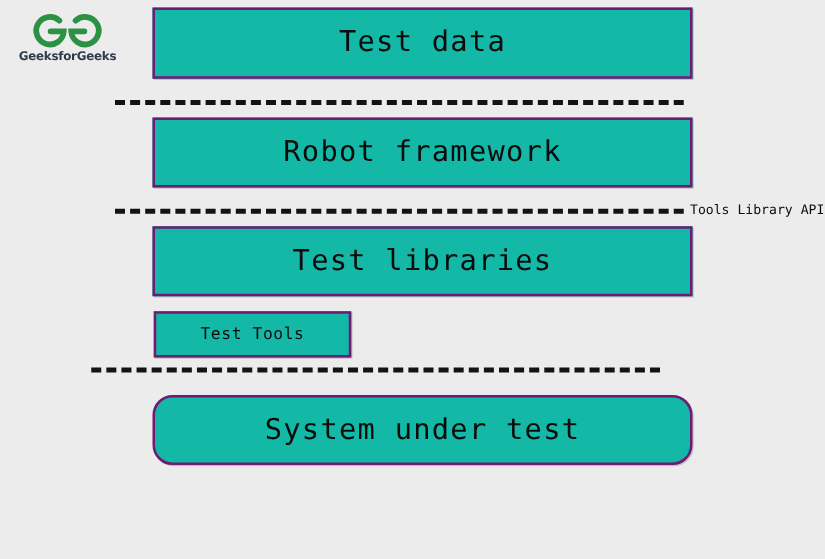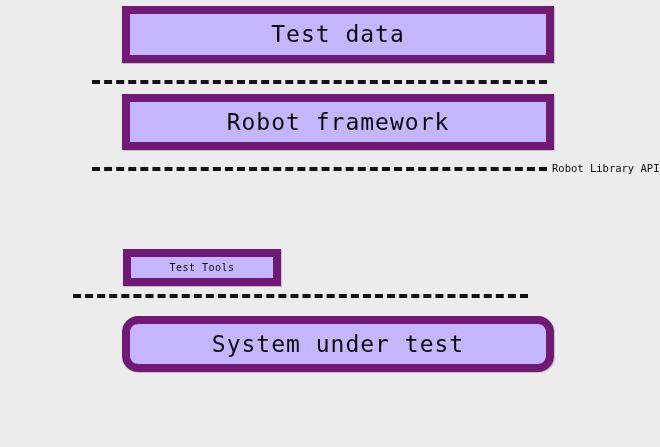--- a/index.html
+++ b/index.html
@@ -44,37 +44,37 @@
     font-size: 9.5px;
     font-weight: 700;
     color: #2f3b4a;
     letter-spacing: -0.2px;
     white-space: nowrap;
   }
 
   
   .box {
     position: absolute;
-    background: #c4b5fd;
-    border: 8px solid #701a75;
+    background: #14b8a6;
+    border: 2px solid #701a75;
     box-sizing: border-box;
     display: flex;
     align-items: center;
     justify-content: center;
     box-shadow: 1px 1px 0 rgba(0,0,0,0.18);
   }
   .box-label {
     font-family: "DejaVu Sans Mono", monospace;
     color: #0c0c0c;
     letter-spacing: 1px;
     white-space: nowrap;
     line-height: 1;
   }
   .box-lg .box-label { font-size: 23px; }
-  .box-sm .box-label { font-size: 10px; letter-spacing: 0.5px; }
+  .box-sm .box-label { font-size: 13px; letter-spacing: 0.5px; }
 
   .box-test-data      { left: 122px; top: 6px;   width: 432px; height: 57px; }
   .box-robot          { left: 122px; top: 94px;  width: 432px; height: 56px; }
   .box-test-libraries { left: 122px; top: 181px; width: 432px; height: 56px; }
   .box-test-tools     { left: 123px; top: 249px; width: 158px; height: 37px; }
   .box-system         { left: 122px; top: 316px; width: 432px; height: 56px; border-radius: 16px; }
 
   
   .sep {
     position: absolute;
@@ -95,34 +95,48 @@
   }
   .sep-label-1 { left: 558px; top: 75px; }
   .sep-label-2 { left: 552px; top: 162px; }
   .sep-label-3 { left: 533px; top: 289px; }
 </style>
 </head>
 <body>
 
 <div class="canvas">
 
+  <div class="logo">
+    <span class="logo-mark">
+      <svg width="62" height="32" viewBox="0 0 62 32" aria-hidden="true">
+        <g fill="none" stroke="#2a9145" stroke-width="4.6" stroke-linecap="round">
+          <path d="M24.5 8.5 A11 11 0 1 0 28 17 L17.5 17"></path>
+          <path d="M37.5 8.5 A11 11 0 1 1 34 17 L44.5 17"></path>
+        </g>
+      </svg>
+    </span>
+    <div class="logo-text">GeeksforGeeks</div>
+  </div>
 
   <div class="box box-lg box-test-data">
     <span class="box-label">Test data</span>
   </div>
 
   <div class="sep sep-1"></div>
 
   <div class="box box-lg box-robot">
     <span class="box-label">Robot framework</span>
   </div>
 
   <div class="sep sep-2"></div>
-  <div class="sep-label sep-label-2">Robot Library API</div>
+  <div class="sep-label sep-label-2">Tools Library API</div>
 
+  <div class="box box-lg box-test-libraries">
+    <span class="box-label">Test libraries</span>
+  </div>
 
   <div class="box box-sm box-test-tools">
     <span class="box-label">Test Tools</span>
   </div>
 
   <div class="sep sep-3"></div>
 
   <div class="box box-lg box-system">
     <span class="box-label">System under test</span>
   </div>

